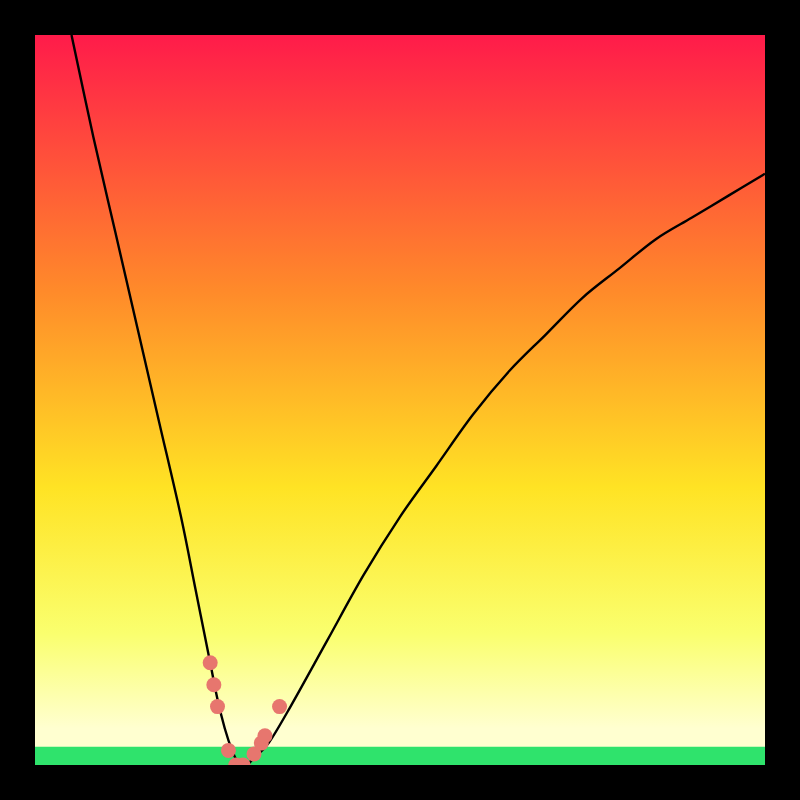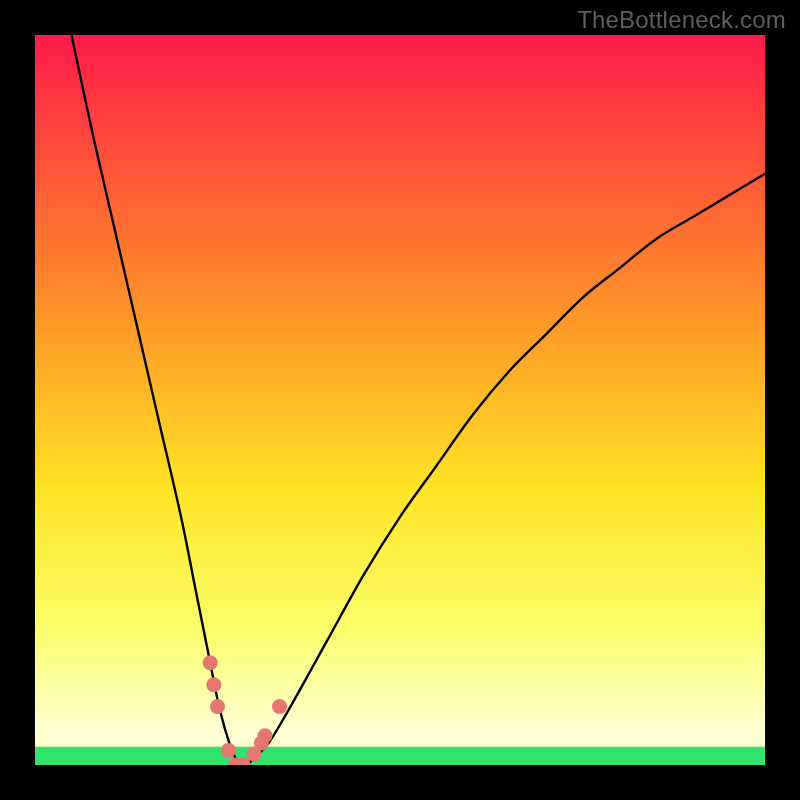--- a/index.html
+++ b/index.html
@@ -34,21 +34,20 @@
     letter-spacing: 0.2px;
     user-select: none;
   }
   svg { display: block; }
 </style>
 </head>
 <body>
 
 <div class="stage">
 
-  <div class="watermark">TheBottleneck.com</div>
 
   <div class="plot">
     <svg id="chart-svg" viewBox="0 0 730 730" width="730" height="730">
       <defs>
         <linearGradient id="bgGrad" x1="0" y1="0" x2="0" y2="1">
           <stop id="g0" offset="0%" stop-color="#ff1b4a"></stop>
           <stop id="g1" offset="35%" stop-color="#ff8a2a"></stop>
           <stop id="g2" offset="62%" stop-color="#ffe324"></stop>
           <stop id="g3" offset="82%" stop-color="#faff6e"></stop>
           <stop id="g4" offset="95%" stop-color="#ffffd0"></stop>

